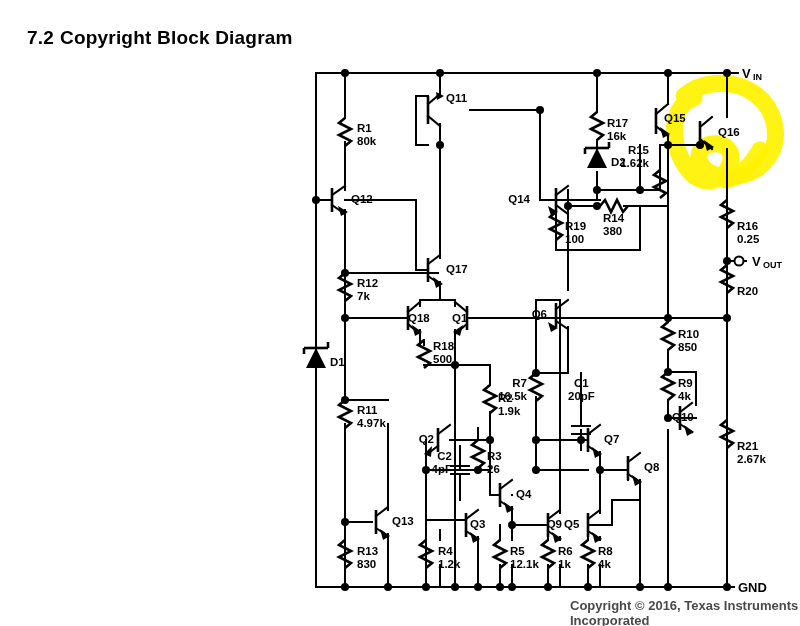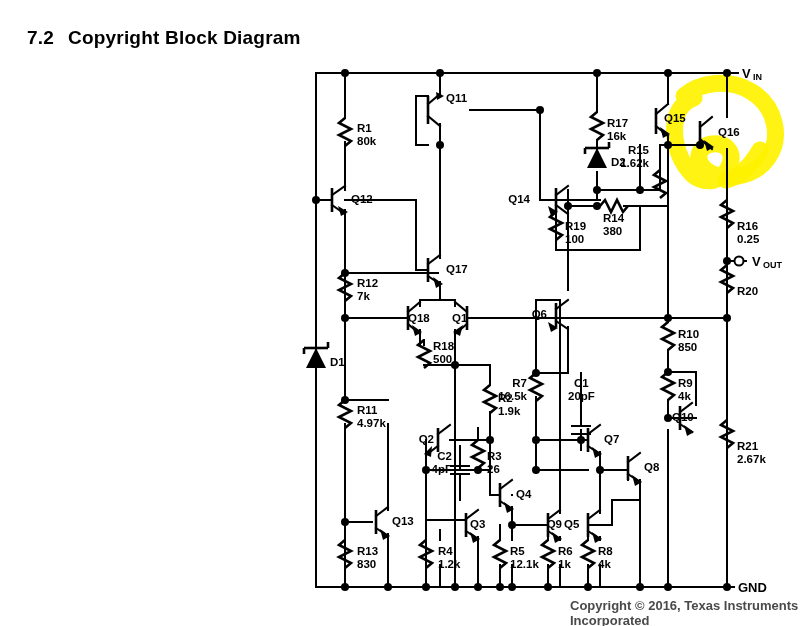--- a/index.html
+++ b/index.html
@@ -1,20 +1,20 @@
 <!DOCTYPE html>
 <html><head>
 <meta charset="utf-8">
 <style>
   html,body{margin:0;padding:0;background:#ffffff;}
   body{width:800px;height:626px;position:relative;overflow:hidden;
        font-family:"Liberation Sans",sans-serif;color:#000;}
   #page-title{position:absolute;left:16px;top:5px;font-size:19px;font-weight:bold;
               letter-spacing:0.2px;white-space:pre;}
-  #page-title .num{margin-right:14px;text-align:right;}
+  #page-title .num{margin-right:6px;text-align:right;}
   #schematic{position:absolute;left:0;top:0;width:800px;height:626px;}
   #copyright{position:absolute;left:570px;top:598px;font-size:13px;color:#4a4a4a;font-weight:bold;}
   svg text{font-family:"Liberation Sans",sans-serif;font-weight:bold;}
   .lbl{font-size:11.5px;}
   .term{font-size:13px;}
   .sub{font-size:9px;}
   .wire{stroke:#000;stroke-width:2;fill:none;stroke-linecap:square;}
   .thick{stroke:#000;stroke-width:2.6;fill:none;}
   .dot{fill:#000;}
   .hl{fill:none;stroke:#FFF200;stroke-width:17;stroke-linecap:round;stroke-linejoin:round;opacity:.92;}

